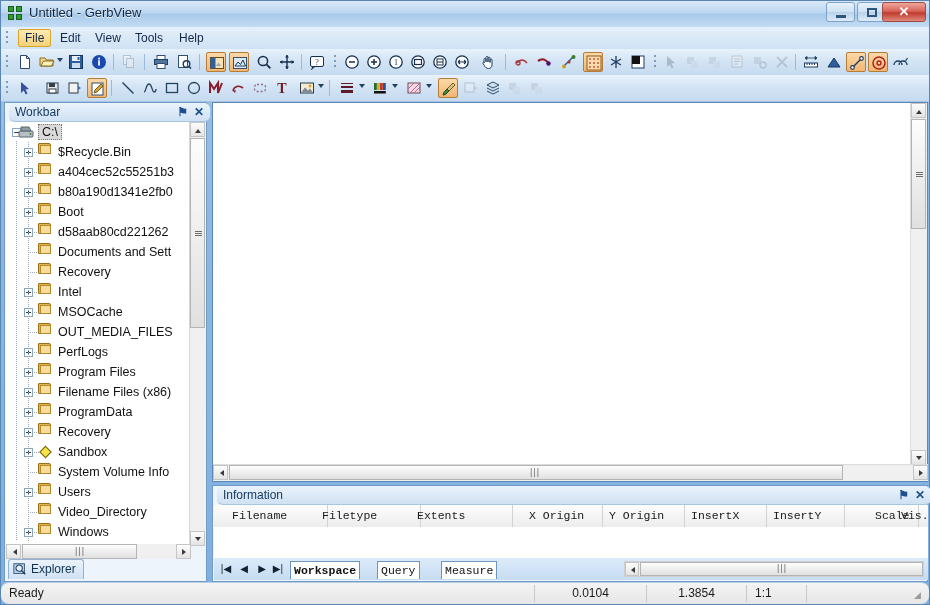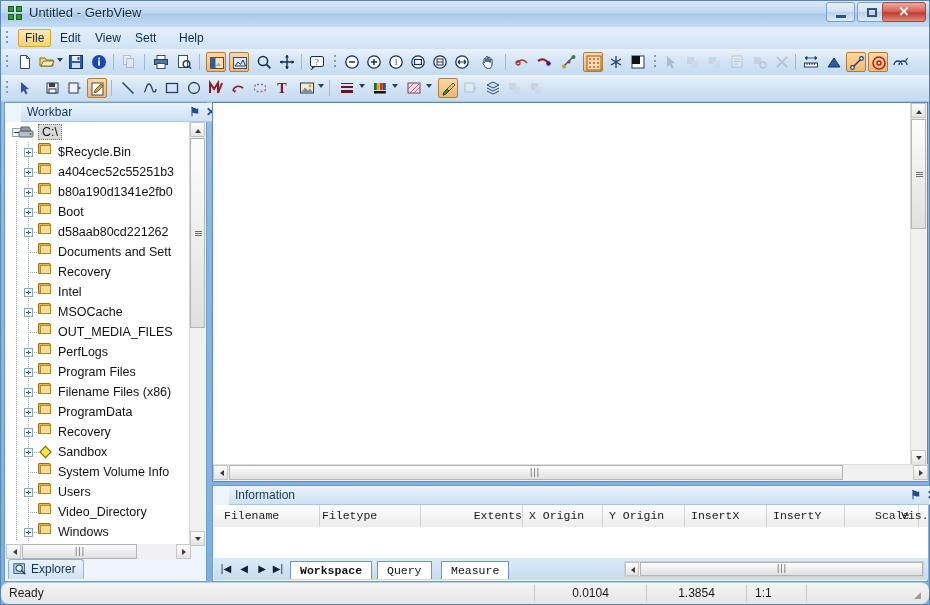--- a/index.html
+++ b/index.html
@@ -54,22 +54,22 @@
   .tsep{position:absolute;top:5px;width:1px;height:16px;background:#9db9d4;}
   .tgrip{position:absolute;top:6px;width:3px;height:14px;}
   .tgrip b{display:block;width:2px;height:2px;background:#7d9cbb;margin-bottom:3px;}
   .ic{position:absolute;left:2px;top:2px;width:16px;height:16px;}
   .caret{position:absolute;top:9px;width:0;height:0;border-left:3px solid transparent;
     border-right:3px solid transparent;border-top:4px solid #24435f;}
 
   
   .workbar{position:absolute;left:3px;top:101px;width:203px;height:480px;
     background:#eef4fb;border:1px solid #6f9bc6;box-sizing:border-box;}
-  .panel-cap{position:absolute;left:16px;top:0;width:100%;height:18px;
-    background:linear-gradient(180deg,#eaf3fc 0%,#cfe1f3 100%);border-bottom:1px solid #a9c6e2;}
+  .panel-cap{position:absolute;left:4px;top:0;width:100%;height:18px;
+    background:linear-gradient(180deg,#eaf3fc 0%,#cfe1f3 100%);border-bottom:1px solid #a9c6e2;border-radius:6px;}
   .panel-cap .t{position:absolute;left:6px;top:2px;font-size:12px;color:#13365c;}
   .pin,.pclose{position:absolute;top:2px;font-size:12px;color:#1c4f8f;font-weight:bold;cursor:default;}
   .pin{right:22px}.pclose{right:6px}
   .tree{position:absolute;left:1px;top:19px;width:185px;height:424px;background:#fff;overflow:hidden;}
   .trow{position:absolute;left:0;width:185px;height:20px;font-size:12px;color:#111;white-space:nowrap;}
   .tlabel{position:absolute;top:3px;font-size:12.5px;}
   .plusbox{position:absolute;width:9px;height:9px;top:6px;border:1px solid #8aa6bd;background:#fff;box-sizing:border-box;}
   .plusbox:before{content:"";position:absolute;left:3px;top:1px;width:1px;height:5px;background:#2c3e50;}
   .plusbox:after{content:"";position:absolute;left:1px;top:3px;width:5px;height:1px;background:#2c3e50;}
   .minusbox{position:absolute;width:9px;height:9px;top:6px;border:1px solid #8aa6bd;background:#fff;box-sizing:border-box;}
@@ -107,21 +107,21 @@
     background:#eef4fb;border:1px solid #6f9bc6;box-sizing:border-box;}
   .grid-head{position:absolute;left:1px;top:19px;width:714px;height:22px;
     background:linear-gradient(180deg,#fdfdfd,#ececec);border-bottom:1px solid #c8c8c8;}
   .gcell{position:absolute;top:0;height:22px;line-height:22px;font-family:"Liberation Mono",monospace;
     font-size:11.5px;color:#1a1a1a;padding-left:6px;border-right:1px solid #d2d2d2;box-sizing:border-box;}
   .grid-body{position:absolute;left:1px;top:41px;width:714px;height:32px;background:#fff;}
   .tabstrip{position:absolute;left:1px;bottom:1px;width:714px;height:22px;
     background:linear-gradient(180deg,#dcebf9,#c6dcf2);}
   .navb{position:absolute;top:5px;width:12px;height:12px;color:#123;font-size:10px;text-align:center;line-height:12px;}
   .sheet{position:absolute;top:3px;height:17px;font-family:"Liberation Mono",monospace;font-size:11.5px;
-    color:#111;line-height:17px;padding:0 9px;background:#fff;
+    color:#111;line-height:17px;padding:0 3px;background:#fff;
     border:1px solid #6d95bd;border-bottom:none;}
   .sheet.act{font-weight:bold;background:#fff;}
   .tabh-scroll{position:absolute;right:4px;top:3px;width:300px;height:16px;background:#f0f0f0;border:1px solid #cfcfcf;box-sizing:border-box;}
 
   
   .statusbar{position:absolute;left:0;bottom:0;width:928px;height:21px;
     background:linear-gradient(180deg,#f4f4f4,#e6e6e6);border-top:1px solid #b9cfe4;border-radius:8px;}
   .st-ready{position:absolute;left:8px;top:3px;font-size:12px;color:#1a1a1a;}
   .st-pane{position:absolute;top:2px;height:17px;line-height:17px;font-size:12px;color:#1a1a1a;
     text-align:center;border-left:1px solid #c9c9c9;box-sizing:border-box;}
@@ -153,21 +153,21 @@
 
   <div class="menubar">
     <div class="grip">
         <b></b>
         <b></b>
         <b></b>
       </div>
     <div class="menu-item active" style="left:17px">File</div>
     <div class="menu-item" style="left:53px">Edit</div>
     <div class="menu-item" style="left:88px">View</div>
-    <div class="menu-item" style="left:128px">Sett</div>
+    <div class="menu-item" style="left:128px">Tools</div>
     <div class="menu-item" style="left:172px">Help</div>
   </div>
 
   <div class="toolbar tb1">
     <div class="tgrip" style="left:5px">
         <b></b>
         <b></b>
         <b></b>
       </div>
 
@@ -861,23 +861,23 @@
     </div>
   </div>
 
   <div class="infopanel">
     <div class="panel-cap">
       <div class="t">Information</div>
       <div class="pin">⚑</div>
       <div class="pclose">✕</div>
     </div>
     <div class="grid-head" id="grid-head">
-        <div class="gcell" style="left: 4px; width: 102px;">Filename</div>
+        <div class="gcell" style="left: 12px; width: 102px;">Filename</div>
         <div class="gcell" style="left: 102px; width: 105px;">Filetype</div>
-        <div class="gcell" style="left: 207px; width: 102px; text-align: right;">Extents</div>
+        <div class="gcell" style="left: 197px; width: 102px;">Extents</div>
         <div class="gcell" style="left: 309px; width: 80px;">X Origin</div>
         <div class="gcell" style="left: 389px; width: 82px;">Y Origin</div>
         <div class="gcell" style="left: 471px; width: 82px;">InsertX</div>
         <div class="gcell" style="left: 553px; width: 78px;">InsertY</div>
         <div class="gcell" style="left: 631px; width: 50px; margin-left: 24px;">Scale</div>
         <div class="gcell" style="left: 681px; width: 40px;">Vis...</div>
       </div>
     <div class="grid-body"></div>
 
     <div class="tabstrip">

